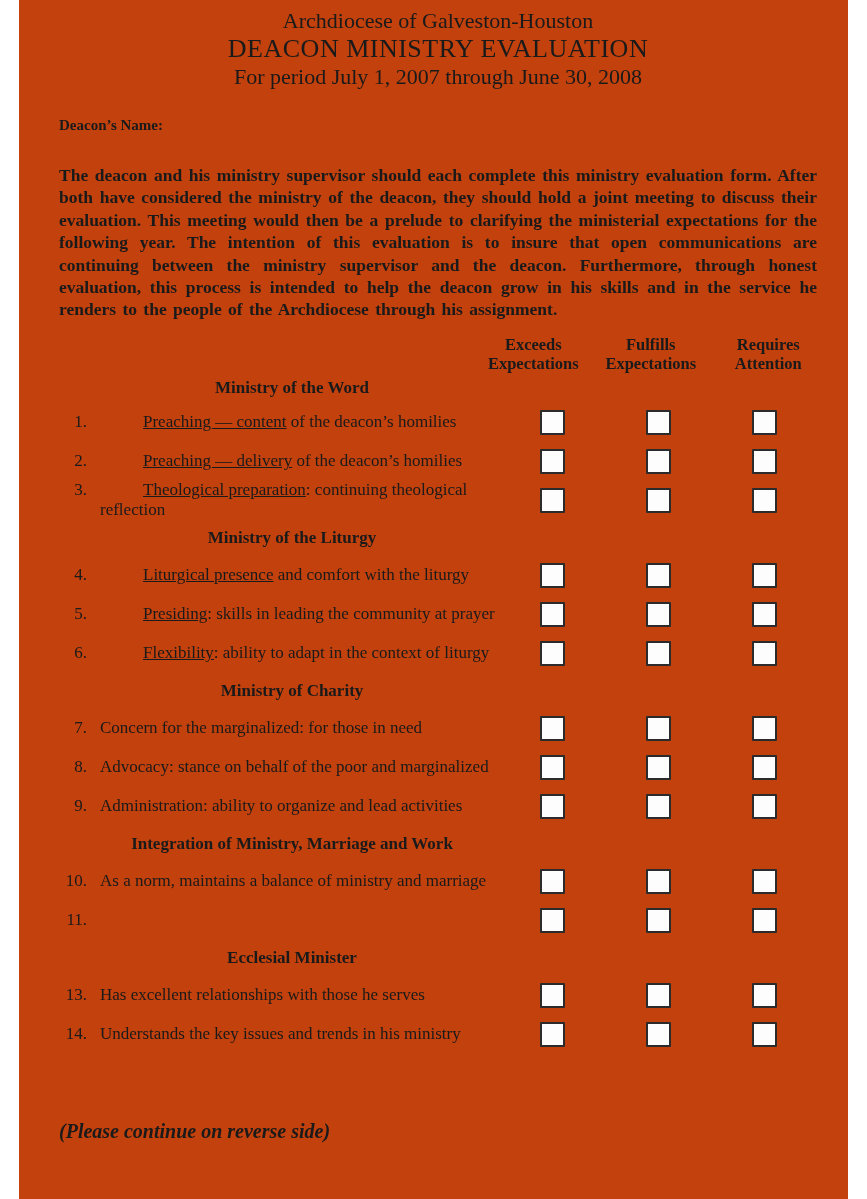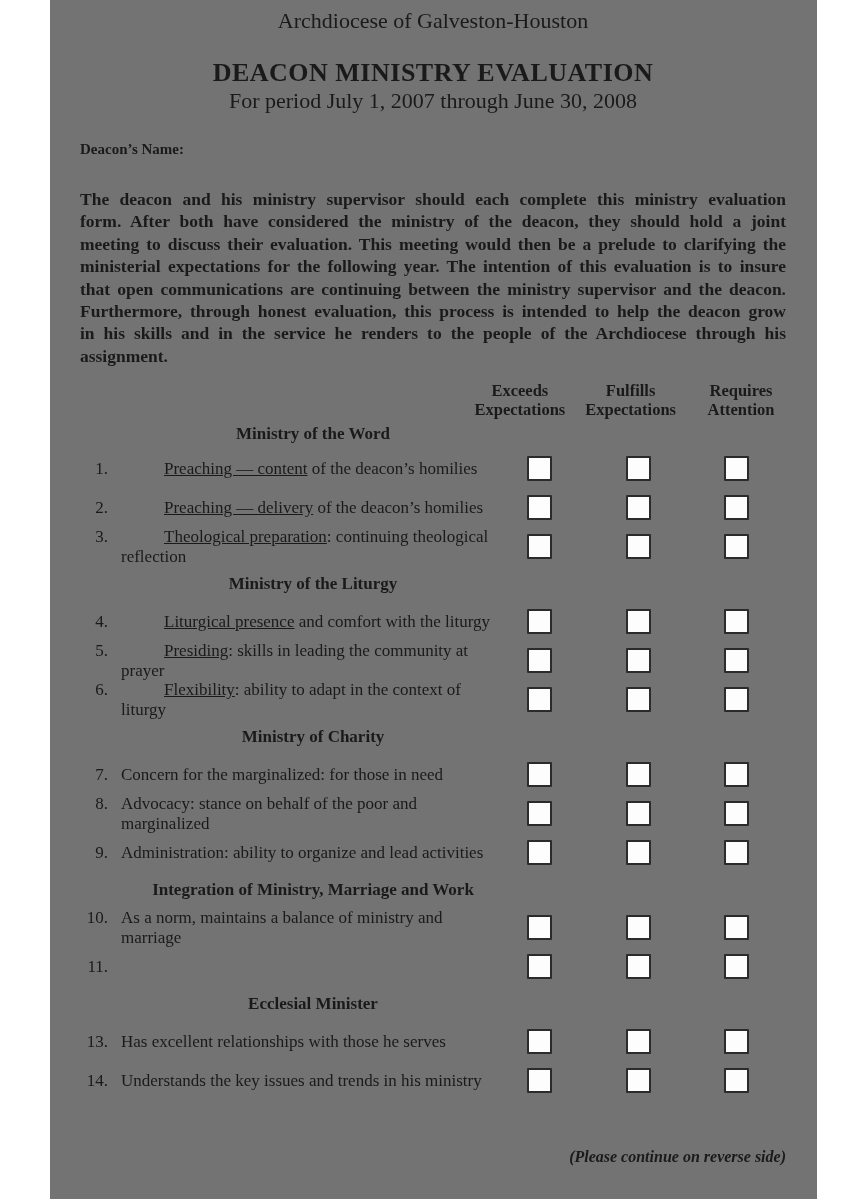--- a/index.html
+++ b/index.html
@@ -3,32 +3,32 @@
 <meta charset="utf-8">
 <style>
   html, body { margin: 0; padding: 0; }
   body {
     background: #ffffff;
     font-family: "Liberation Serif", "DejaVu Serif", serif;
     color: #1a1a1a;
   }
   .page {
     position: relative;
-    width: 767px;
+    width: 829px;
     height: 1199px;
     margin: 0 auto;
-    background: #737373;
+    background: #c2410c;
     overflow: hidden;
     box-sizing: border-box;
-    padding: 8px 31px 0 30px;
+    padding: 8px 31px 0 40px;
   }
   
   .doc-header { text-align: center; }
   .org-line { font-size: 22px; line-height: 26px; }
-  .title-line { font-size: 26px; font-weight: bold; line-height: 30px; letter-spacing: 0.5px; margin-top: 24px; }
+  .title-line { font-size: 26px; font-weight: normal; line-height: 30px; letter-spacing: 0.5px; }
   .period-line { font-size: 22px; line-height: 26px; text-align: center; }
 
   
   .name-line { margin-top: 24px; font-size: 15px; font-weight: bold; }
   .name-fill { display: inline-block; min-width: 300px; height: 20px; vertical-align: bottom; }
 
   
   .instructions {
     margin: 30px 0 0 0;
     font-size: 17.5px;
@@ -70,23 +70,23 @@
   .checkbox {
     width: 21px;
     height: 21px;
     border: 2px solid #2b2b2b;
     background: #fdfdfd;
     border-radius: 1px;
   }
 
   
   .doc-footer {
-    margin-top: 48px;
-    text-align: right;
-    font-size: 16px;
+    margin-top: 66px;
+    text-align: left;
+    font-size: 20px;
     font-weight: bold;
     font-style: italic;
   }
 </style>
 </head>
 <body>
 
 <div class="page">
 
   <div class="doc-header">

